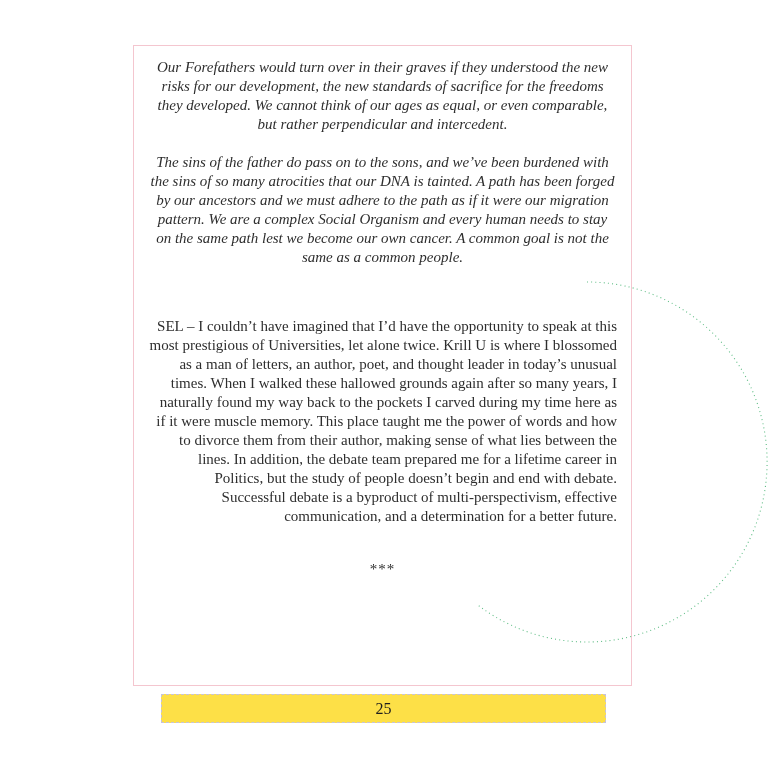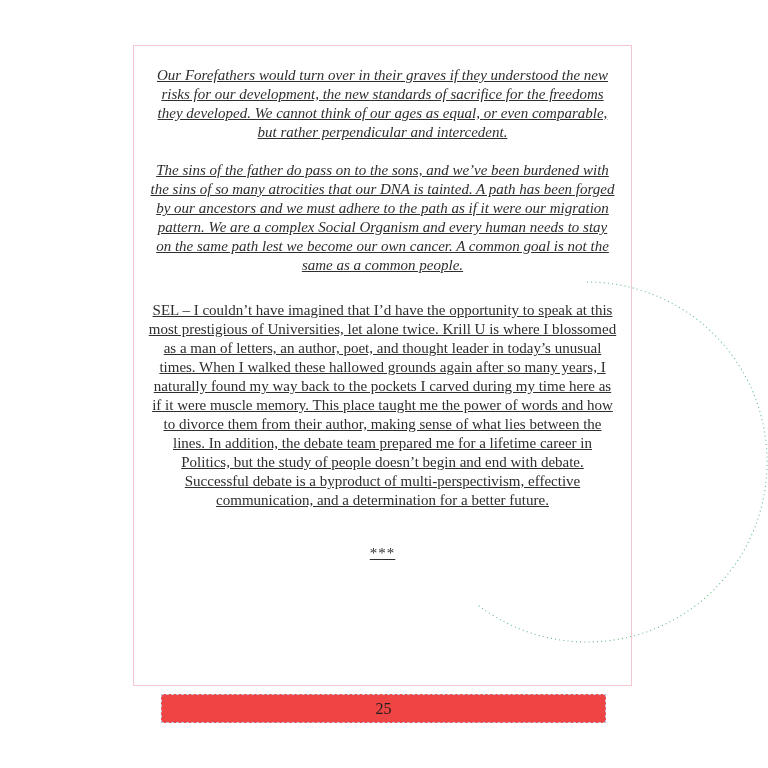--- a/index.html
+++ b/index.html
@@ -11,37 +11,36 @@
     font-family:"Liberation Serif", "DejaVu Serif", serif;
   }
   p { margin:0; }
 
   .page-frame {
     position:absolute;
     left:133px; top:45px;
     width:499px; height:641px;
     border:1px solid #f4c6cf;
     box-sizing:border-box;
-    padding:20px 14px 0 14px;
+    padding:12px 14px 0 14px;
     color:#2e2e2e;
     font-size:15px;
     line-height:19px;
-    text-decoration:underline;
   }
 
   .quote {
     font-style:italic;
     text-align:center;
     margin:0 2px 19px 2px;
   }
   .quote.last { margin-bottom:0; }
 
   .body-para {
-    margin-top:26px;
-    text-align:center;
+    margin-top:50px;
+    text-align:right;
   }
 
   .closing-para {
     margin-top:17px;
     text-indent:28px;
     text-align:left;
   }
 
   .separator {
     text-align:center;
@@ -61,21 +60,21 @@
     position:absolute;
     left:161px; top:694px;
     width:445px; height:29px;
     box-sizing:border-box;
     border:1px dashed #c7c2d8;
     display:flex;
     align-items:center;
     justify-content:center;
     font-size:16px;
     color:#1e1e1e;
-    background:#ef4444;
+    background:#fde047;
   }
 </style>
 </head>
 <body>
 
 <div class="page-frame">
   <p class="quote">Our Forefathers would turn over in their graves if they understood the new risks for our development, the new standards of sacrifice for the freedoms they developed. We cannot think of our ages as equal, or even comparable, but rather perpendicular and intercedent.</p>
 
   <p class="quote last">The sins of the father do pass on to the sons, and we’ve been burdened with the sins of so many atrocities that our DNA is tainted. A path has been forged by our ancestors and we must adhere to the path as if it were our migration pattern. We are a complex Social Organism and every human needs to stay on the same path lest we become our own cancer. A common goal is not the same as a common people.</p>
 

